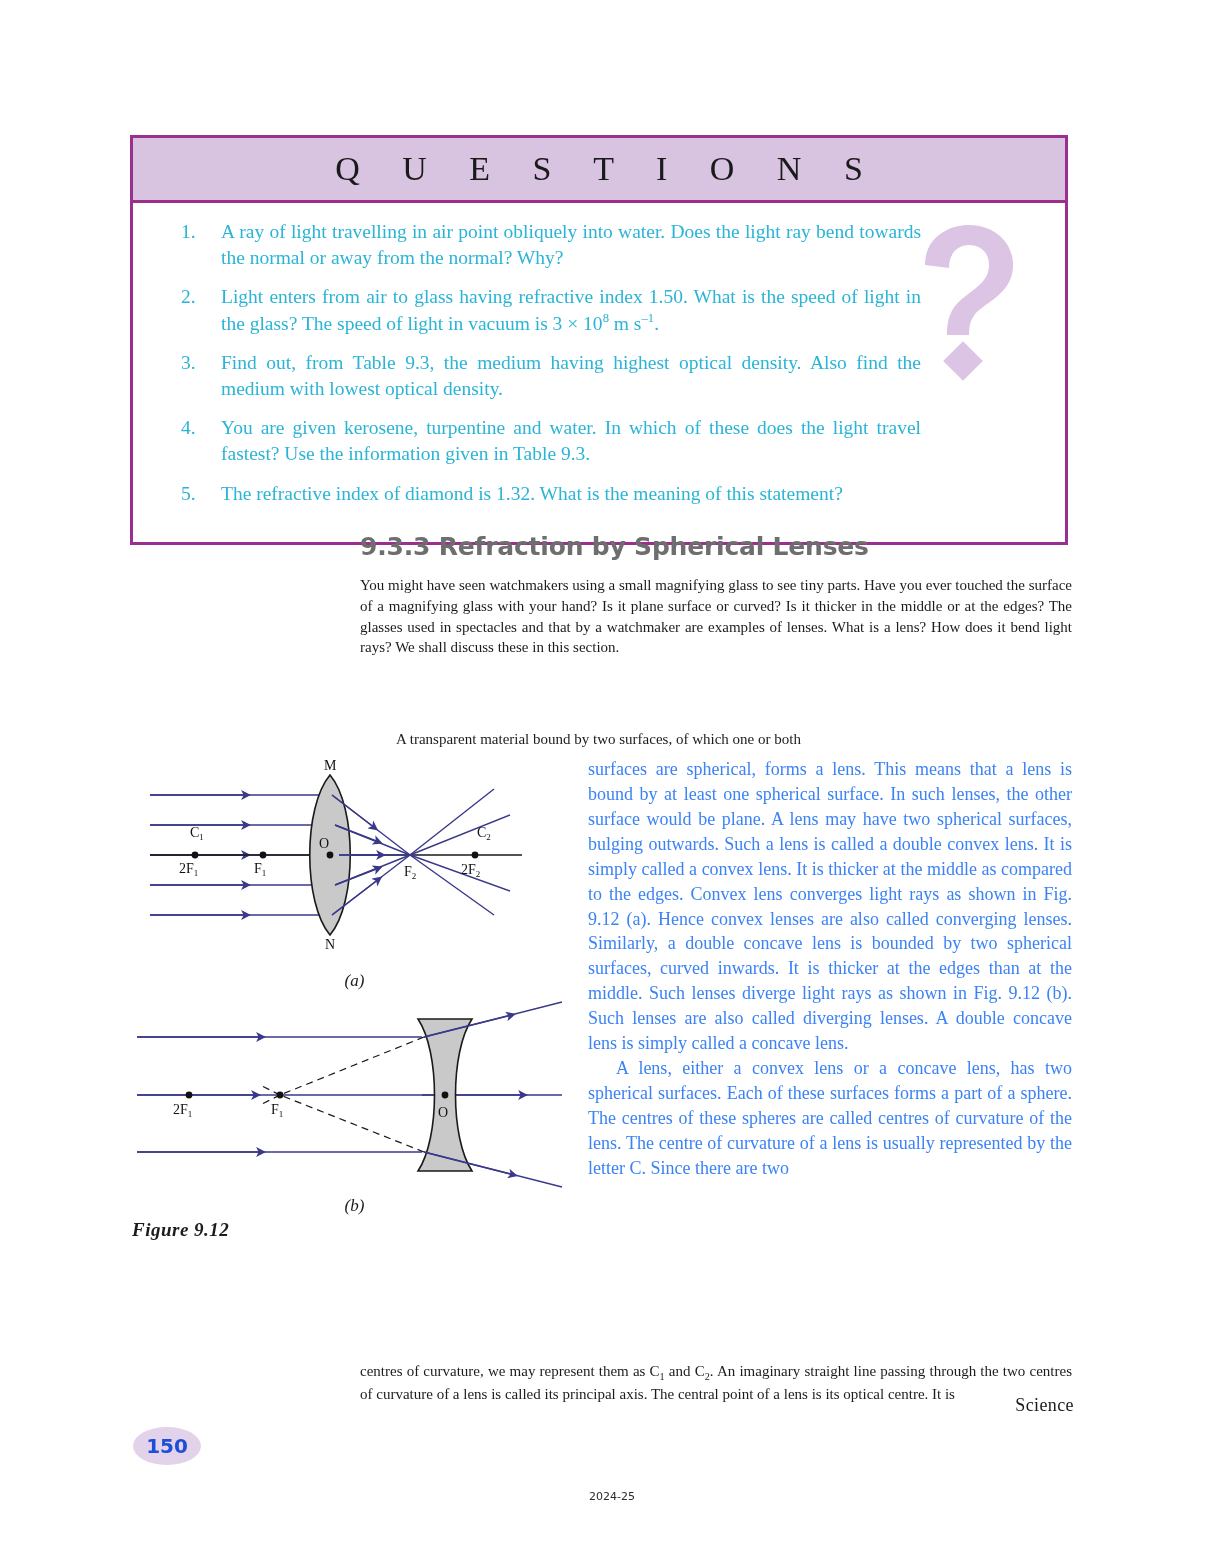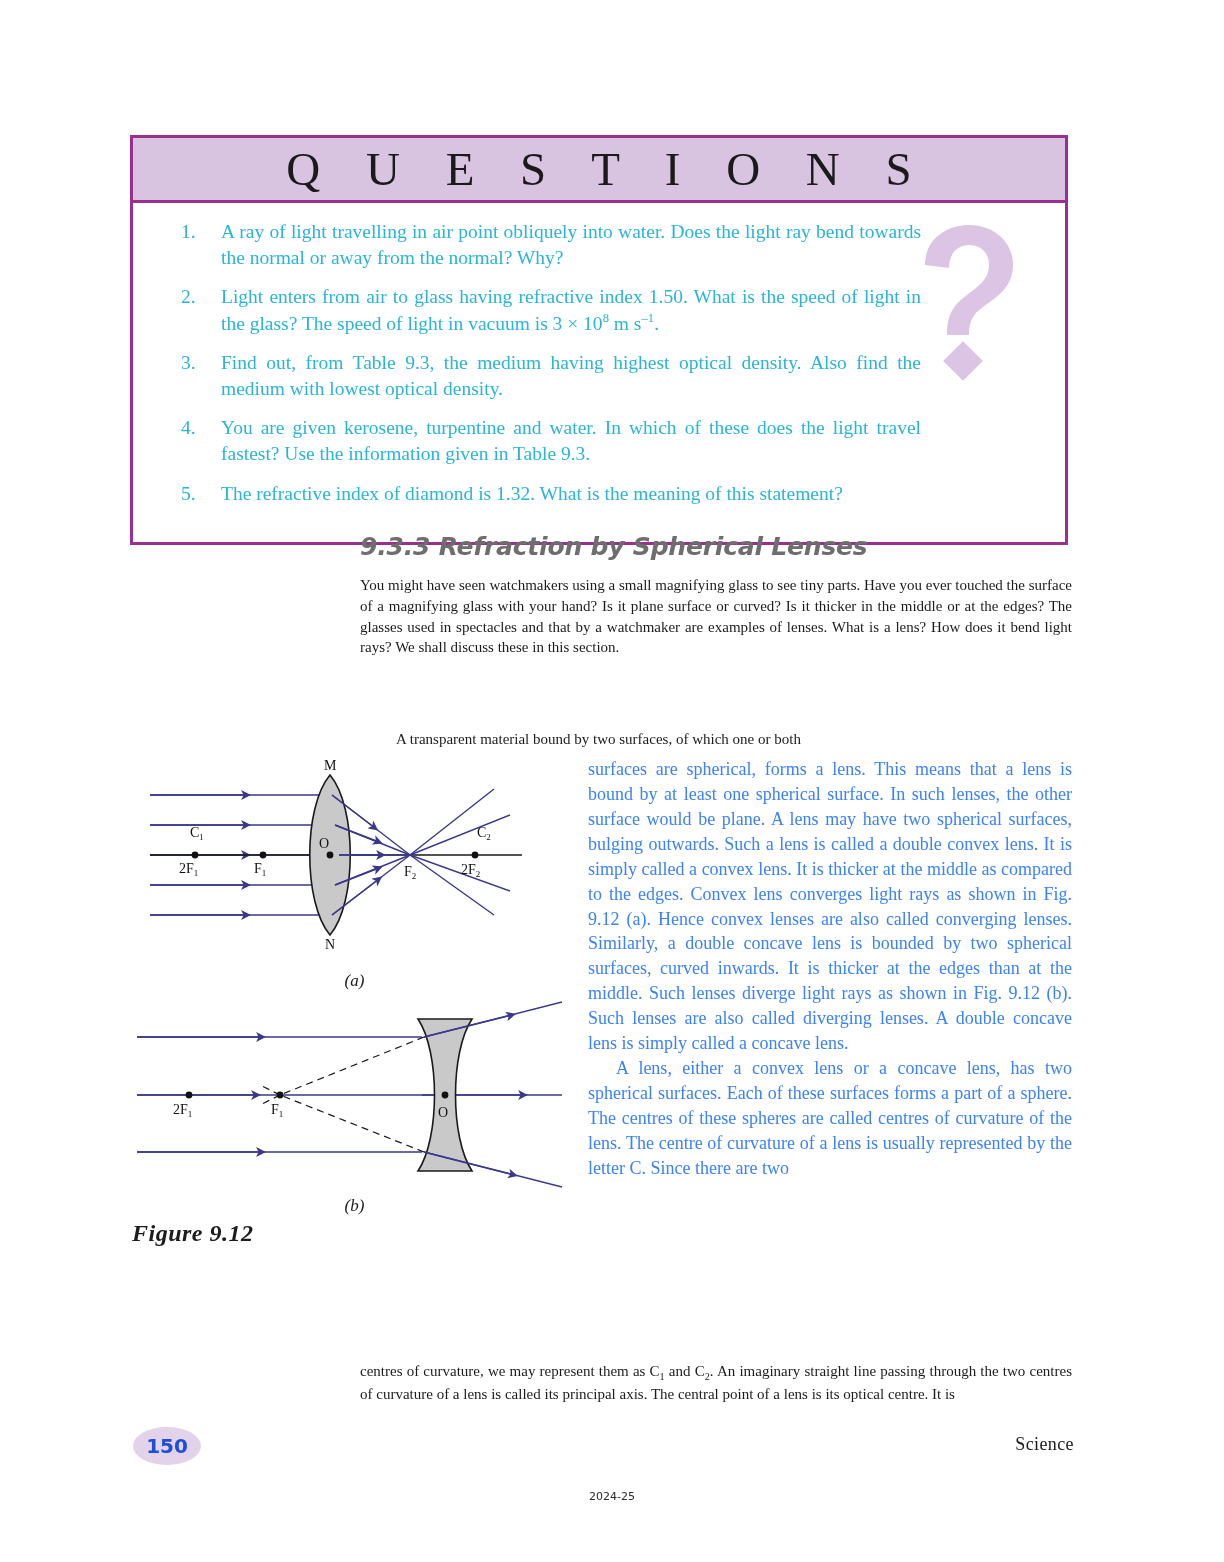--- a/index.html
+++ b/index.html
@@ -29,21 +29,21 @@
   #questions-header {
     background: #d8c3e0;
     border-bottom: 3px solid #9b2f8f;
     height: 62px;
     display: flex;
     align-items: center;
     justify-content: center;
   }
   #questions-header .title {
     font-family: "Liberation Serif", serif;
-    font-size: 47px;
+    font-size: 34px;
     letter-spacing: 17px;
     text-indent: 17px;
     color: #1a1a1a;
     font-weight: 400;
   }
   #questions-body {
     position: relative;
     padding: 16px 30px 22px 26px;
     min-height: 270px;
   }
@@ -79,21 +79,20 @@
   
   #section-heading {
     position: absolute;
     left: 360px;
     top: 532px;
     font-family: "DejaVu Sans", sans-serif;
     font-size: 25px;
     font-weight: bold;
     color: #6e6e6e;
     letter-spacing: -0.2px;
-    font-style: italic;
   }
 
   
   .para {
     position: absolute;
     font-family: "Liberation Serif", serif;
     font-size: 15px;
     line-height: 1.385;
     text-align: justify;
     color: #1c1c1c;
@@ -150,21 +149,21 @@
     top: 1218px;
     width: 440px;
     font-family: "Liberation Serif", serif;
     font-style: italic;
     font-size: 17.5px;
     line-height: 1.3;
     color: #1c1c1c;
   }
   #figure-caption .cap-title {
     font-weight: bold;
-    font-size: 24px;
+    font-size: 19px;
     display: block;
     margin-bottom: 2px;
     letter-spacing: 0.5px;
   }
 
   
   #page-badge {
     position: absolute;
     left: 133px;
     top: 1427px;
@@ -176,21 +175,21 @@
     align-items: center;
     justify-content: center;
     font-family: "DejaVu Sans", sans-serif;
     font-weight: bold;
     font-size: 20px;
     color: #1d4ed8;
   }
   #footer-subject {
     position: absolute;
     right: 150px;
-    top: 1434px;
+    top: 1395px;
     font-family: "Liberation Serif", serif;
     font-size: 18px;
     color: #1a1a1a;
     letter-spacing: 0.4px;
   }
   #footer-year {
     position: absolute;
     left: 0;
     right: 0;
     top: 1490px;

